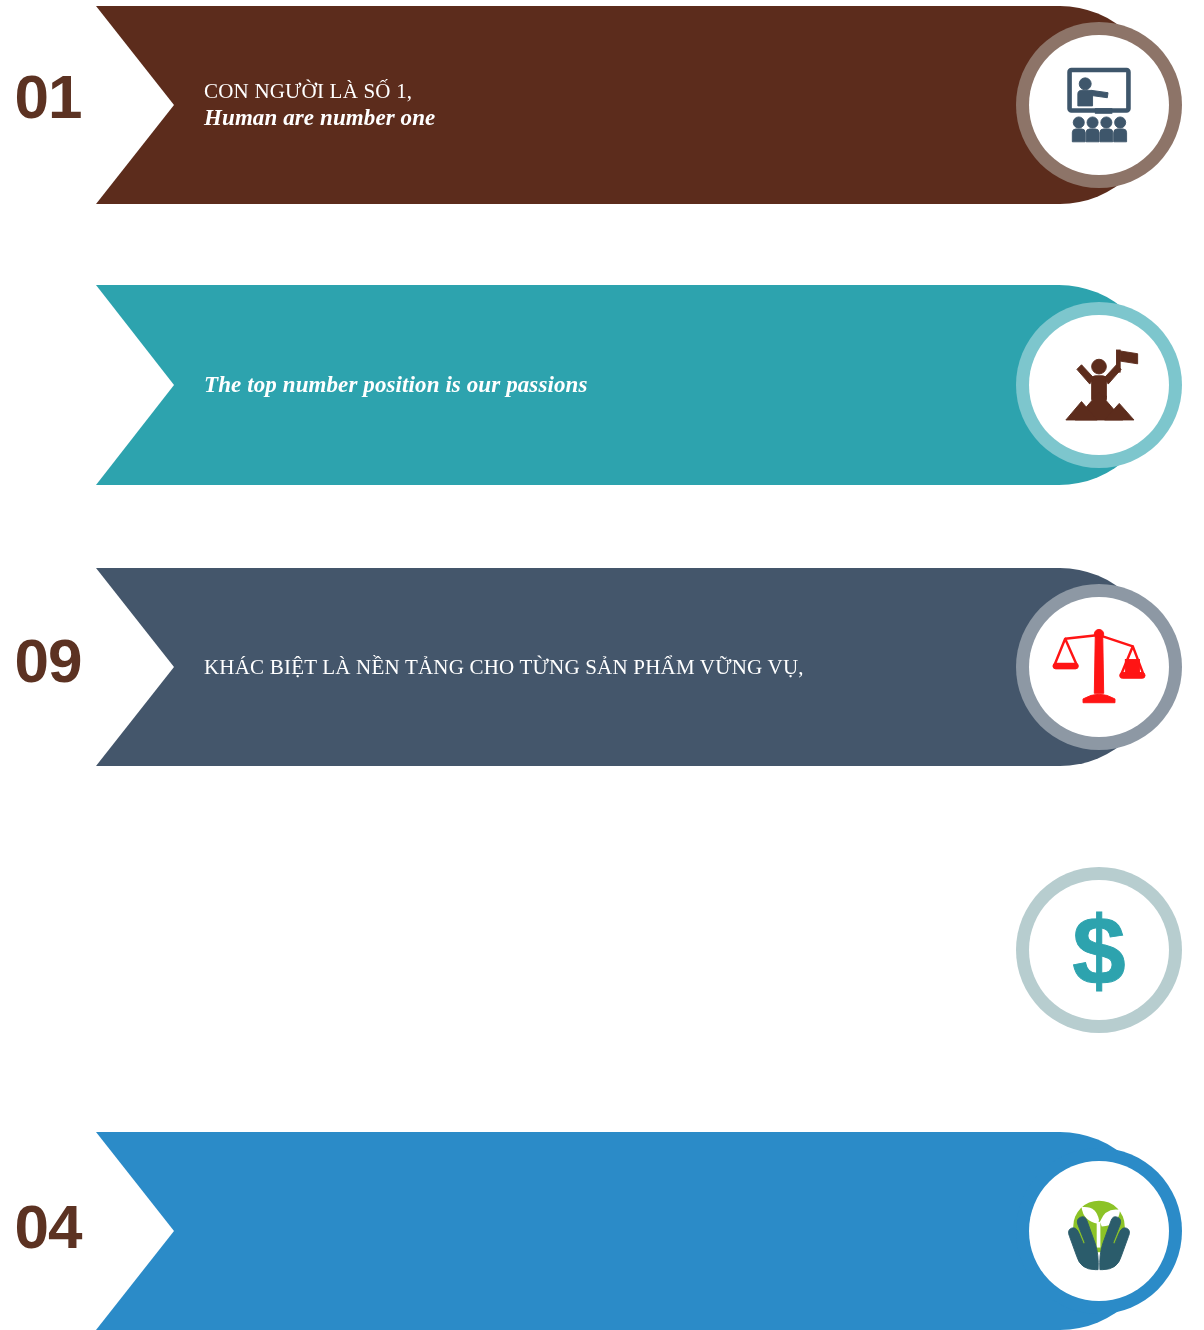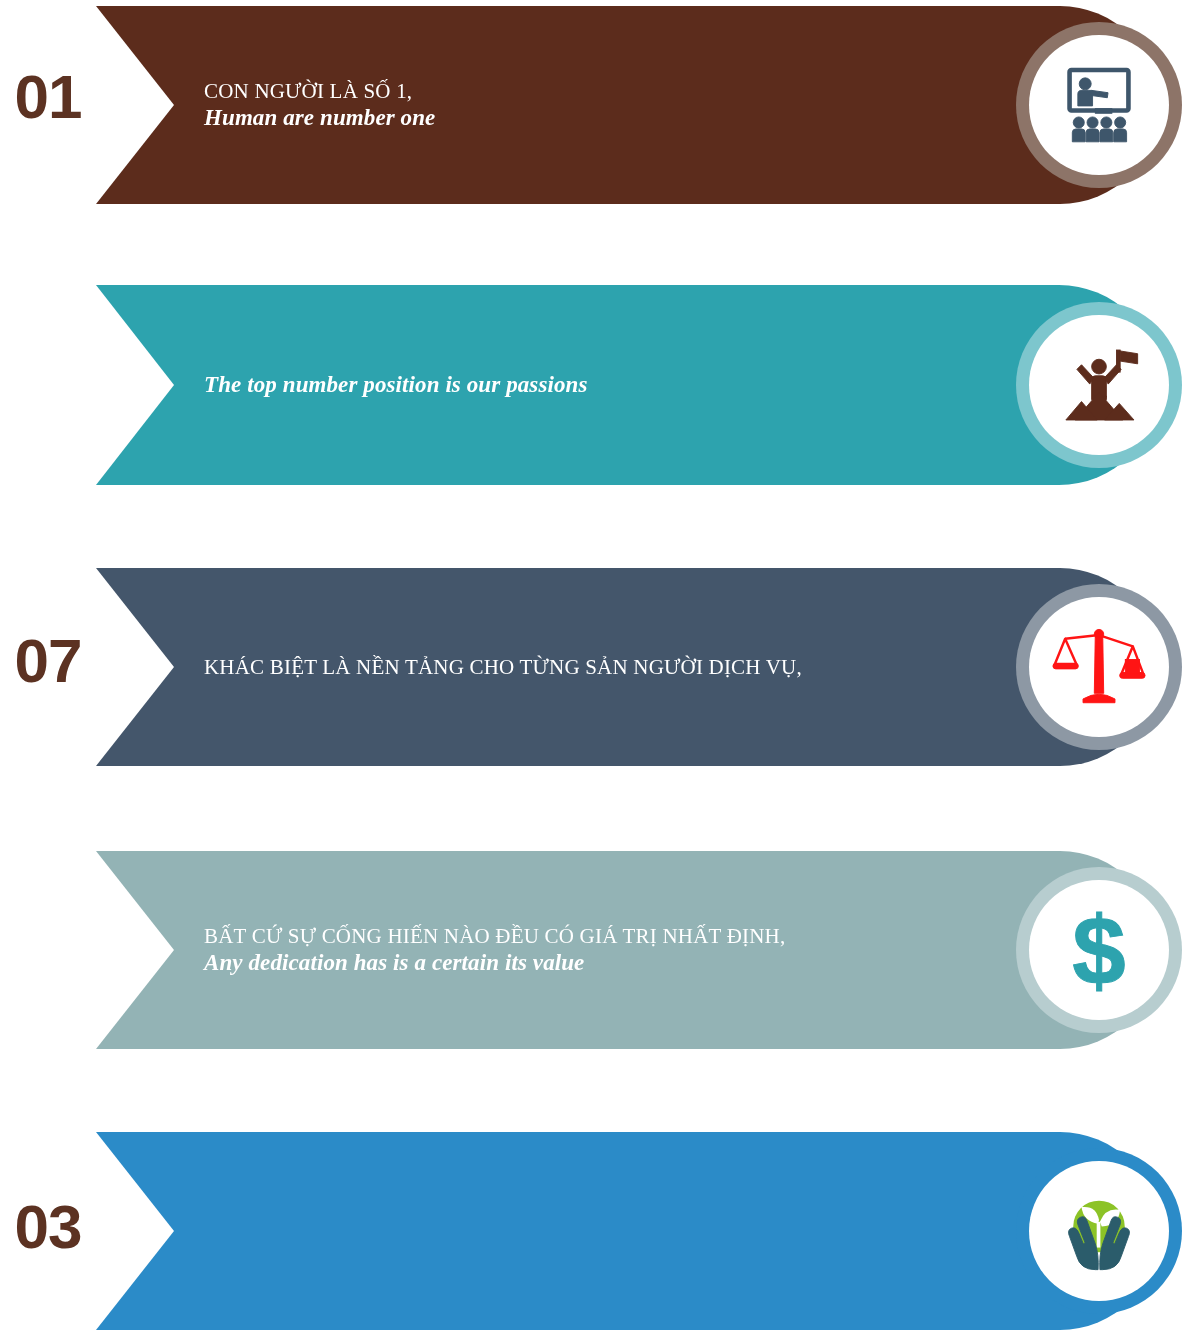--- a/index.html
+++ b/index.html
@@ -178,21 +178,21 @@
               <circle cx="73" cy="69" r="6"></circle>
               <path d="M66 90 L66 80 Q66 76 70 76 L76 76 Q80 76 80 80 L80 90 Z"></path>
             </g>
           </g>
         </svg>
       </div>
     </div>
   </div>
 
   <div class="row" id="row-2">
-    <div class="row-number" style="color: rgb(92, 50, 34);">07</div>
+    <div class="row-number" style="color: rgb(92, 50, 34);">09</div>
     <div class="banner" style="height: 100%; width: 1063px;">
       <div class="fold" style="background: rgb(27, 127, 135); clip-path: polygon(0% 0%, 100% 50%, 0% 100%); border-radius: 10px 0px 0px 10px;"></div>
       <div class="body-bar" style="background: rgb(45, 163, 174); border-radius: 0px 100px 100px 0px;"></div>
       <div class="notch" style="clip-path: polygon(0% 0%, 100% 50%, 0% 100%);"></div>
       <div class="texts">
         <div class="title-en">The top number position is our passions</div>
       </div>
     </div>
     <div class="badge" style="width: 166px; height: 166px; right: 22px; top: 17px; background: rgb(125, 198, 205); padding: 13px;">
       <div class="badge-inner">
@@ -210,27 +210,27 @@
             <path d="M50 58 L76 88 L24 88 Z"></path>
             <path d="M31 68 L48 88 L14 88 Z"></path>
             <path d="M72 70 L88 88 L56 88 Z"></path>
           </g>
         </svg>
       </div>
     </div>
   </div>
 
   <div class="row" id="row-3">
-    <div class="row-number" style="color: rgb(92, 50, 34);">03</div>
+    <div class="row-number" style="color: rgb(92, 50, 34);">04</div>
     <div class="banner" style="height: 100%; width: 1063px;">
       <div class="fold" style="background: rgb(44, 58, 73); clip-path: polygon(0% 0%, 100% 50%, 0% 100%); border-radius: 10px 0px 0px 10px;"></div>
       <div class="body-bar" style="background: rgb(68, 86, 107); border-radius: 0px 99px 99px 0px;"></div>
       <div class="notch" style="clip-path: polygon(0% 0%, 100% 50%, 0% 100%);"></div>
       <div class="texts">
-        <div class="title-vn">KHÁC BIỆT LÀ NỀN TẢNG CHO TỪNG SẢN NGƯỜI DỊCH VỤ,</div>
+        <div class="title-vn">KHÁC BIỆT LÀ NỀN TẢNG CHO TỪNG SẢN PHẨM VỮNG VỤ,</div>
       </div>
     </div>
     <div class="badge" style="width: 166px; height: 166px; right: 22px; top: 16px; background: rgb(141, 152, 164); padding: 13px;">
       <div class="badge-inner">
 
         <svg viewBox="0 0 100 100" width="94" height="94">
           <g class="ic1" fill="#ff1414" stroke="#ff1414">
             <circle cx="50" cy="15" r="5"></circle>
             <path d="M46 18 L54 18 L55 78 L45 78 Z"></path>
             <path d="M33 84 Q50 74 67 84 L67 88 L33 88 Z"></path>
@@ -243,29 +243,20 @@
             <rect x="72" y="56" width="27" height="6" rx="3"></rect>
             <rect x="78" y="42" width="15" height="15"></rect>
           </g>
         </svg>
       </div>
     </div>
   </div>
 
   <div class="row" id="row-4">
 
-    <div class="banner" style="height: 100%; width: 1063px;">
-      <div class="fold" style="background: rgb(92, 122, 128); clip-path: polygon(0% 0%, 100% 50%, 0% 100%); border-radius: 10px 0px 0px 10px;"></div>
-      <div class="body-bar" style="background: rgb(147, 179, 181); border-radius: 0px 99px 99px 0px;"></div>
-      <div class="notch" style="clip-path: polygon(0% 0%, 100% 50%, 0% 100%);"></div>
-      <div class="texts">
-        <div class="title-vn">BẤT CỨ SỰ CỐNG HIẾN NÀO ĐỀU CÓ GIÁ TRỊ NHẤT ĐỊNH,</div>
-        <div class="title-en">Any dedication has is a certain its value</div>
-      </div>
-    </div>
     <div class="badge" style="width: 166px; height: 166px; right: 22px; top: 16px; background: rgb(183, 205, 207); padding: 13px;">
       <div class="badge-inner">
 
         <svg viewBox="0 0 100 100" width="100" height="100">
           <g class="ic1" fill="#2da3ae" stroke="#2da3ae">
             <text x="50" y="84" text-anchor="middle" font-family="'Liberation Sans', sans-serif" font-size="96" font-weight="bold">$</text>
           </g>
         </svg>
       </div>
     </div>

